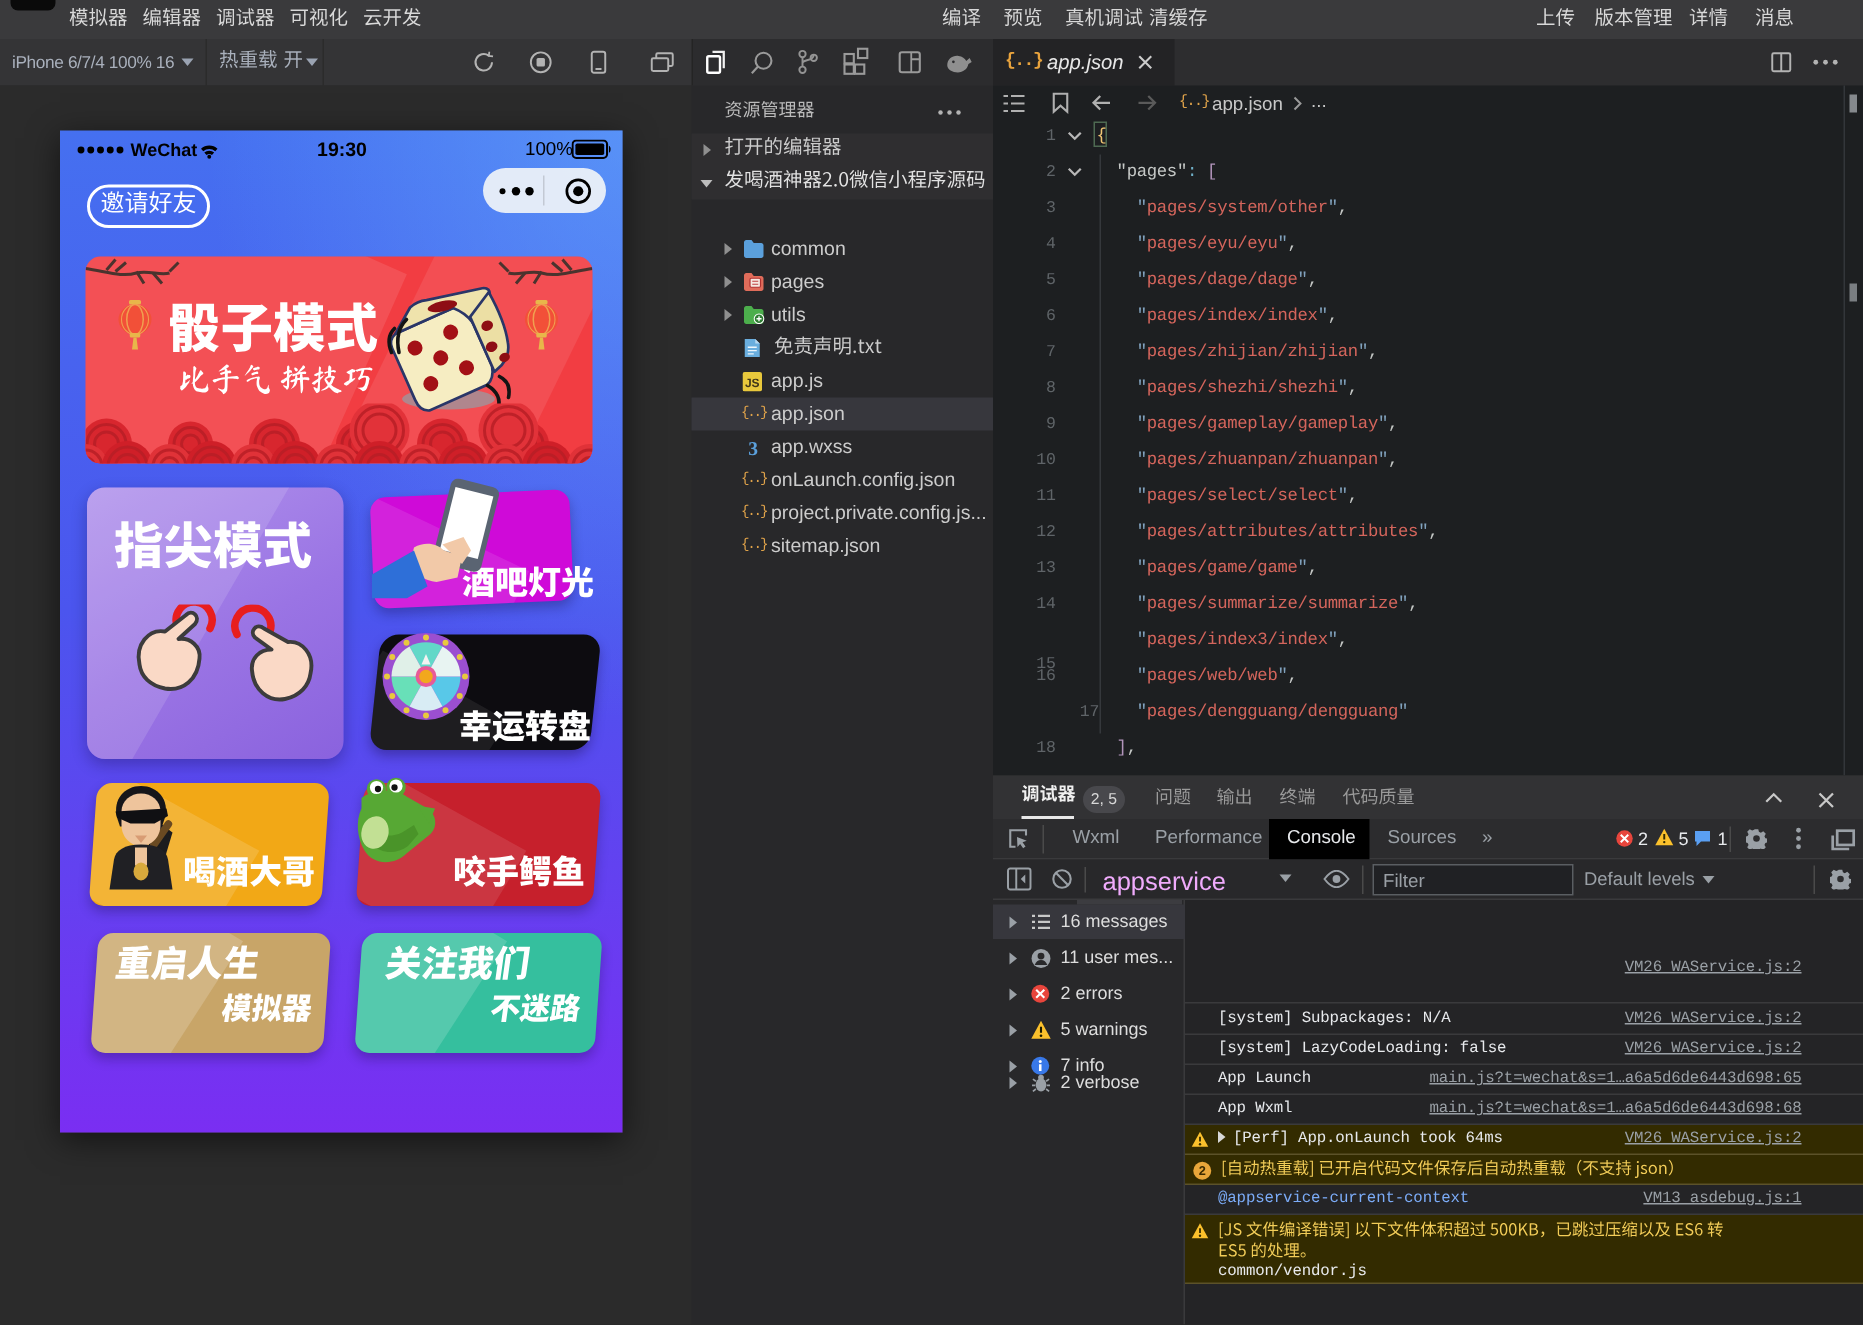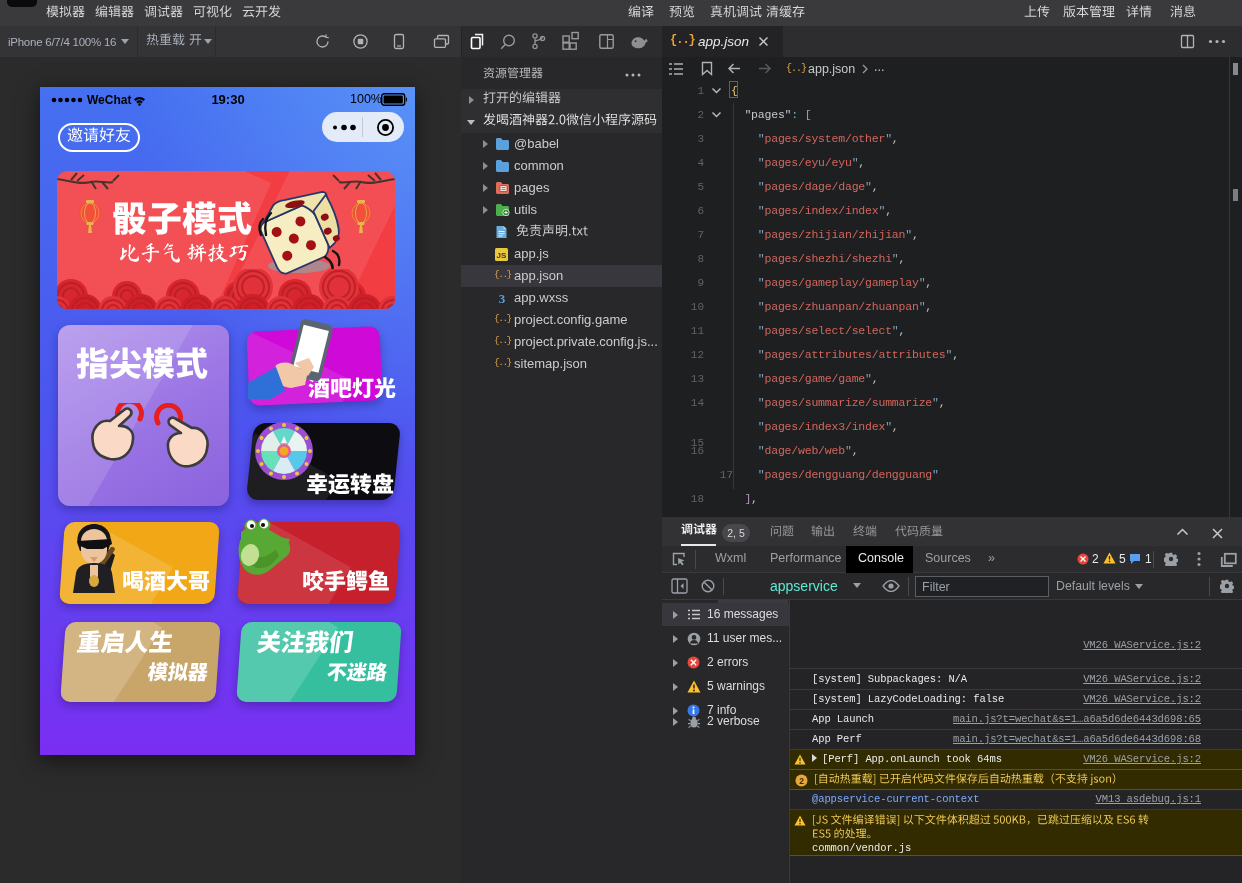--- a/index.html
+++ b/index.html
@@ -847,27 +847,20 @@
             <use href="#g2h" x="7388"></use>
             <use href="#g2i" x="8388"></use>
             <use href="#g2j" x="9388"></use>
             <use href="#g2k" x="10388"></use>
             <use href="#g27" x="11388"></use>
             <use href="#g2l" x="12388"></use>
           </g>
         </svg>
       </div>
     </div>
-<div class="trow" style="top:133px">
-      <div class="arr-r" style="position:absolute;left:22px;top:7px"></div>
-  <svg class="ticon" width="15" height="13" viewBox="0 0 15 13">
-        <path d="M1 2.5c0-0.8 0.7-1.5 1.5-1.5h3.5l1.5 2h5c0.8 0 1.5 0.7 1.5 1.5v7c0 0.8-0.7 1.5-1.5 1.5h-10C1.7 13 1 12.3 1 11.5z" fill="#5ba0dc"></path>
-      </svg>
-  <span class="tname">@babel</span>
-    </div>
 <div class="trow" style="top:155px">
       <div class="arr-r" style="position:absolute;left:22px;top:7px"></div>
   <svg class="ticon" width="15" height="13" viewBox="0 0 15 13">
         <path d="M1 2.5c0-0.8 0.7-1.5 1.5-1.5h3.5l1.5 2h5c0.8 0 1.5 0.7 1.5 1.5v7c0 0.8-0.7 1.5-1.5 1.5h-10C1.7 13 1 12.3 1 11.5z" fill="#5ba0dc"></path>
       </svg>
   <span class="tname">common</span>
     </div>
 <div class="trow" style="top:177px">
       <div class="arr-r" style="position:absolute;left:22px;top:7px"></div>
   <svg class="ticon" width="15" height="13" viewBox="0 0 15 13">
@@ -919,21 +912,21 @@
   <span class="tname">app.json</span>
     </div>
 <div class="trow" style="top:287px">
   <svg class="ticon" style="top:4px" width="14" height="14" viewBox="0 0 14 14">
         <text x="7" y="12" text-anchor="middle" font-size="13" font-weight="bold" fill="#5ba0dc" font-family="Liberation Serif">3</text>
       </svg>
   <span class="tname">app.wxss</span>
     </div>
 <div class="trow" style="top:309px">
   <div class="ticon mono" style="left:33px;top:4px;font-size:9.5px;color:#e0a34a;letter-spacing:-1.5px">{..}</div>
-  <span class="tname">project.config.game</span>
+  <span class="tname">onLaunch.config.json</span>
     </div>
 <div class="trow" style="top:331px">
   <div class="ticon mono" style="left:33px;top:4px;font-size:9.5px;color:#e0a34a;letter-spacing:-1.5px">{..}</div>
   <span class="tname" style="width:146px;overflow:hidden">project.private.config.js...</span>
     </div>
 <div class="trow" style="top:353px">
   <div class="ticon mono" style="left:33px;top:4px;font-size:9.5px;color:#e0a34a;letter-spacing:-1.5px">{..}</div>
   <span class="tname">sitemap.json</span>
     </div>
 
@@ -990,21 +983,21 @@
 <div class="cline" style="left:731px;top:199px">    <span class="qt">"</span><span class="str">pages/index/index</span><span class="qt">"</span><span class="pn">,</span></div>
 <div class="cline" style="left:731px;top:223px">    <span class="qt">"</span><span class="str">pages/zhijian/zhijian</span><span class="qt">"</span><span class="pn">,</span></div>
 <div class="cline" style="left:731px;top:247px">    <span class="qt">"</span><span class="str">pages/shezhi/shezhi</span><span class="qt">"</span><span class="pn">,</span></div>
 <div class="cline" style="left:731px;top:271px">    <span class="qt">"</span><span class="str">pages/gameplay/gameplay</span><span class="qt">"</span><span class="pn">,</span></div>
 <div class="cline" style="left:731px;top:295px">    <span class="qt">"</span><span class="str">pages/zhuanpan/zhuanpan</span><span class="qt">"</span><span class="pn">,</span></div>
 <div class="cline" style="left:731px;top:319px">    <span class="qt">"</span><span class="str">pages/select/select</span><span class="qt">"</span><span class="pn">,</span></div>
 <div class="cline" style="left:731px;top:343px">    <span class="qt">"</span><span class="str">pages/attributes/attributes</span><span class="qt">"</span><span class="pn">,</span></div>
 <div class="cline" style="left:731px;top:367px">    <span class="qt">"</span><span class="str">pages/game/game</span><span class="qt">"</span><span class="pn">,</span></div>
 <div class="cline" style="left:731px;top:391px">    <span class="qt">"</span><span class="str">pages/summarize/summarize</span><span class="qt">"</span><span class="pn">,</span></div>
 <div class="cline" style="left:731px;top:415px">    <span class="qt">"</span><span class="str">pages/index3/index</span><span class="qt">"</span><span class="pn">,</span></div>
-<div class="cline" style="left:731px;top:439px">    <span class="qt">"</span><span class="str">dage/web/web</span><span class="qt">"</span><span class="pn">,</span></div>
+<div class="cline" style="left:731px;top:439px">    <span class="qt">"</span><span class="str">pages/web/web</span><span class="qt">"</span><span class="pn">,</span></div>
 <div class="cline" style="left:731px;top:463px">    <span class="qt">"</span><span class="str">pages/dengguang/dengguang</span><span class="qt">"</span></div>
 <div class="cline" style="left:731px;top:487px">  <span class="br">]</span><span class="pn">,</span></div>
 <div class="abs" style="left:1229px;top:57px;width:1px;height:460px;background:#33363a"></div>
     <div class="abs" style="left:1233px;top:63px;width:5px;height:12px;background:#85898d"></div>
 <div class="abs" style="left:1233px;top:189px;width:5px;height:12px;background:#7a7e82"></div>
 
 <div class="abs" style="left:662px;top:517px;width:580px;height:366px;background:#28282a"></div>
 <div class="abs" style="left:662px;top:517px;width:580px;height:29px;background:#323234"></div>
 <div class="abs" style="left:681px;top:523px">
       <svg width="36.0" height="15.0" style="display:block;overflow:visible;">
@@ -1106,21 +1099,21 @@
 <svg class="abs" style="left:671px;top:578px" width="17" height="16" viewBox="0 0 17 16">
       <rect x="1" y="1" width="15" height="14" rx="1.5" fill="none" stroke="#9aa0a6" stroke-width="1.3"></rect>
       <path d="M6.5 1v14" stroke="#9aa0a6" stroke-width="1.3"></path>
       <path d="M12.5 5l-3 3 3 3z" fill="#9aa0a6"></path>
     </svg>
 <svg class="abs" style="left:701px;top:579px" width="14" height="14" viewBox="0 0 14 14">
       <circle cx="7" cy="7" r="5.8" fill="none" stroke="#9aa0a6" stroke-width="1.4"></circle>
       <path d="M2.9 2.9l8.2 8.2" stroke="#9aa0a6" stroke-width="1.4"></path>
     </svg>
 <div class="abs" style="left:723px;top:578px;width:1px;height:17px;background:#4a4a4a"></div>
-<div class="abs" style="left:770px;top:578px;font-size:14px;color:#5eead4">appservice</div>
+<div class="abs" style="left:735px;top:578px;font-size:17px;color:#f0abfc">appservice</div>
 <div class="abs tri-d" style="left:853px;top:583px;border-top-color:#9aa0a6"></div>
 <svg class="abs" style="left:882px;top:580px" width="18" height="12" viewBox="0 0 18 12">
       <path d="M1 6c3-4 6-5.5 8-5.5S14 2 17 6c-3 4-6 5.5-8 5.5S4 10 1 6z" fill="none" stroke="#9aa0a6" stroke-width="1.3"></path>
       <circle cx="9" cy="6" r="2.6" fill="#9aa0a6"></circle>
     </svg>
 <div class="abs" style="left:908px;top:577px;width:1px;height:19px;background:#4a4a4a"></div>
 <div class="abs" style="left:915px;top:576px;width:134px;height:21px;background:#202124;border:1px solid #5a5e62"></div>
 <div class="abs" style="left:922px;top:580px;font-size:12.5px;color:#9aa0a6">Filter</div>
 <div class="abs" style="left:1056px;top:579px;font-size:12.3px;color:#9aa0a6">Default levels</div>
 <div class="abs tri-d" style="left:1135px;top:584px;border-top-color:#9aa0a6"></div>
@@ -1195,21 +1188,21 @@
     </div>
 <div class="crow" style="top:690px;height:20px">
       <div style="position:absolute;left:22px;top:3px">[system] LazyCodeLoading: false</div>
       <span class="clink" style="top:3px">VM26 WAService.js:2</span>
     </div>
 <div class="crow" style="top:710px;height:20px">
       <div style="position:absolute;left:22px;top:3px">App Launch</div>
       <span class="clink" style="top:3px">main.js?t=wechat&amp;s=1…a6a5d6de6443d698:65</span>
     </div>
 <div class="crow" style="top:730px;height:20px">
-      <div style="position:absolute;left:22px;top:3px">App Perf</div>
+      <div style="position:absolute;left:22px;top:3px">App Wxml</div>
       <span class="clink" style="top:3px">main.js?t=wechat&amp;s=1…a6a5d6de6443d698:68</span>
     </div>
 <div class="crow warnrow" style="top:750px;height:20px">
       <svg style="position:absolute;left:4px;top:4px" width="12" height="11" viewBox="0 0 12 11">
         <path d="M6 0.5l5.5 10h-11z" fill="#fbc12c"></path>
         <path d="M6 3.8v3.2" stroke="#332b00" stroke-width="1.2"></path>
         <circle cx="6" cy="8.8" r="0.8" fill="#332b00"></circle>
       </svg>
       <div style="position:absolute;left:22px;top:4px;width:0;height:0;border-top:4px solid transparent;border-bottom:4px solid transparent;border-left:5px solid #d8d8d8"></div>
       <div style="position:absolute;left:32px;top:3px">[Perf] App.onLaunch took 64ms</div>

